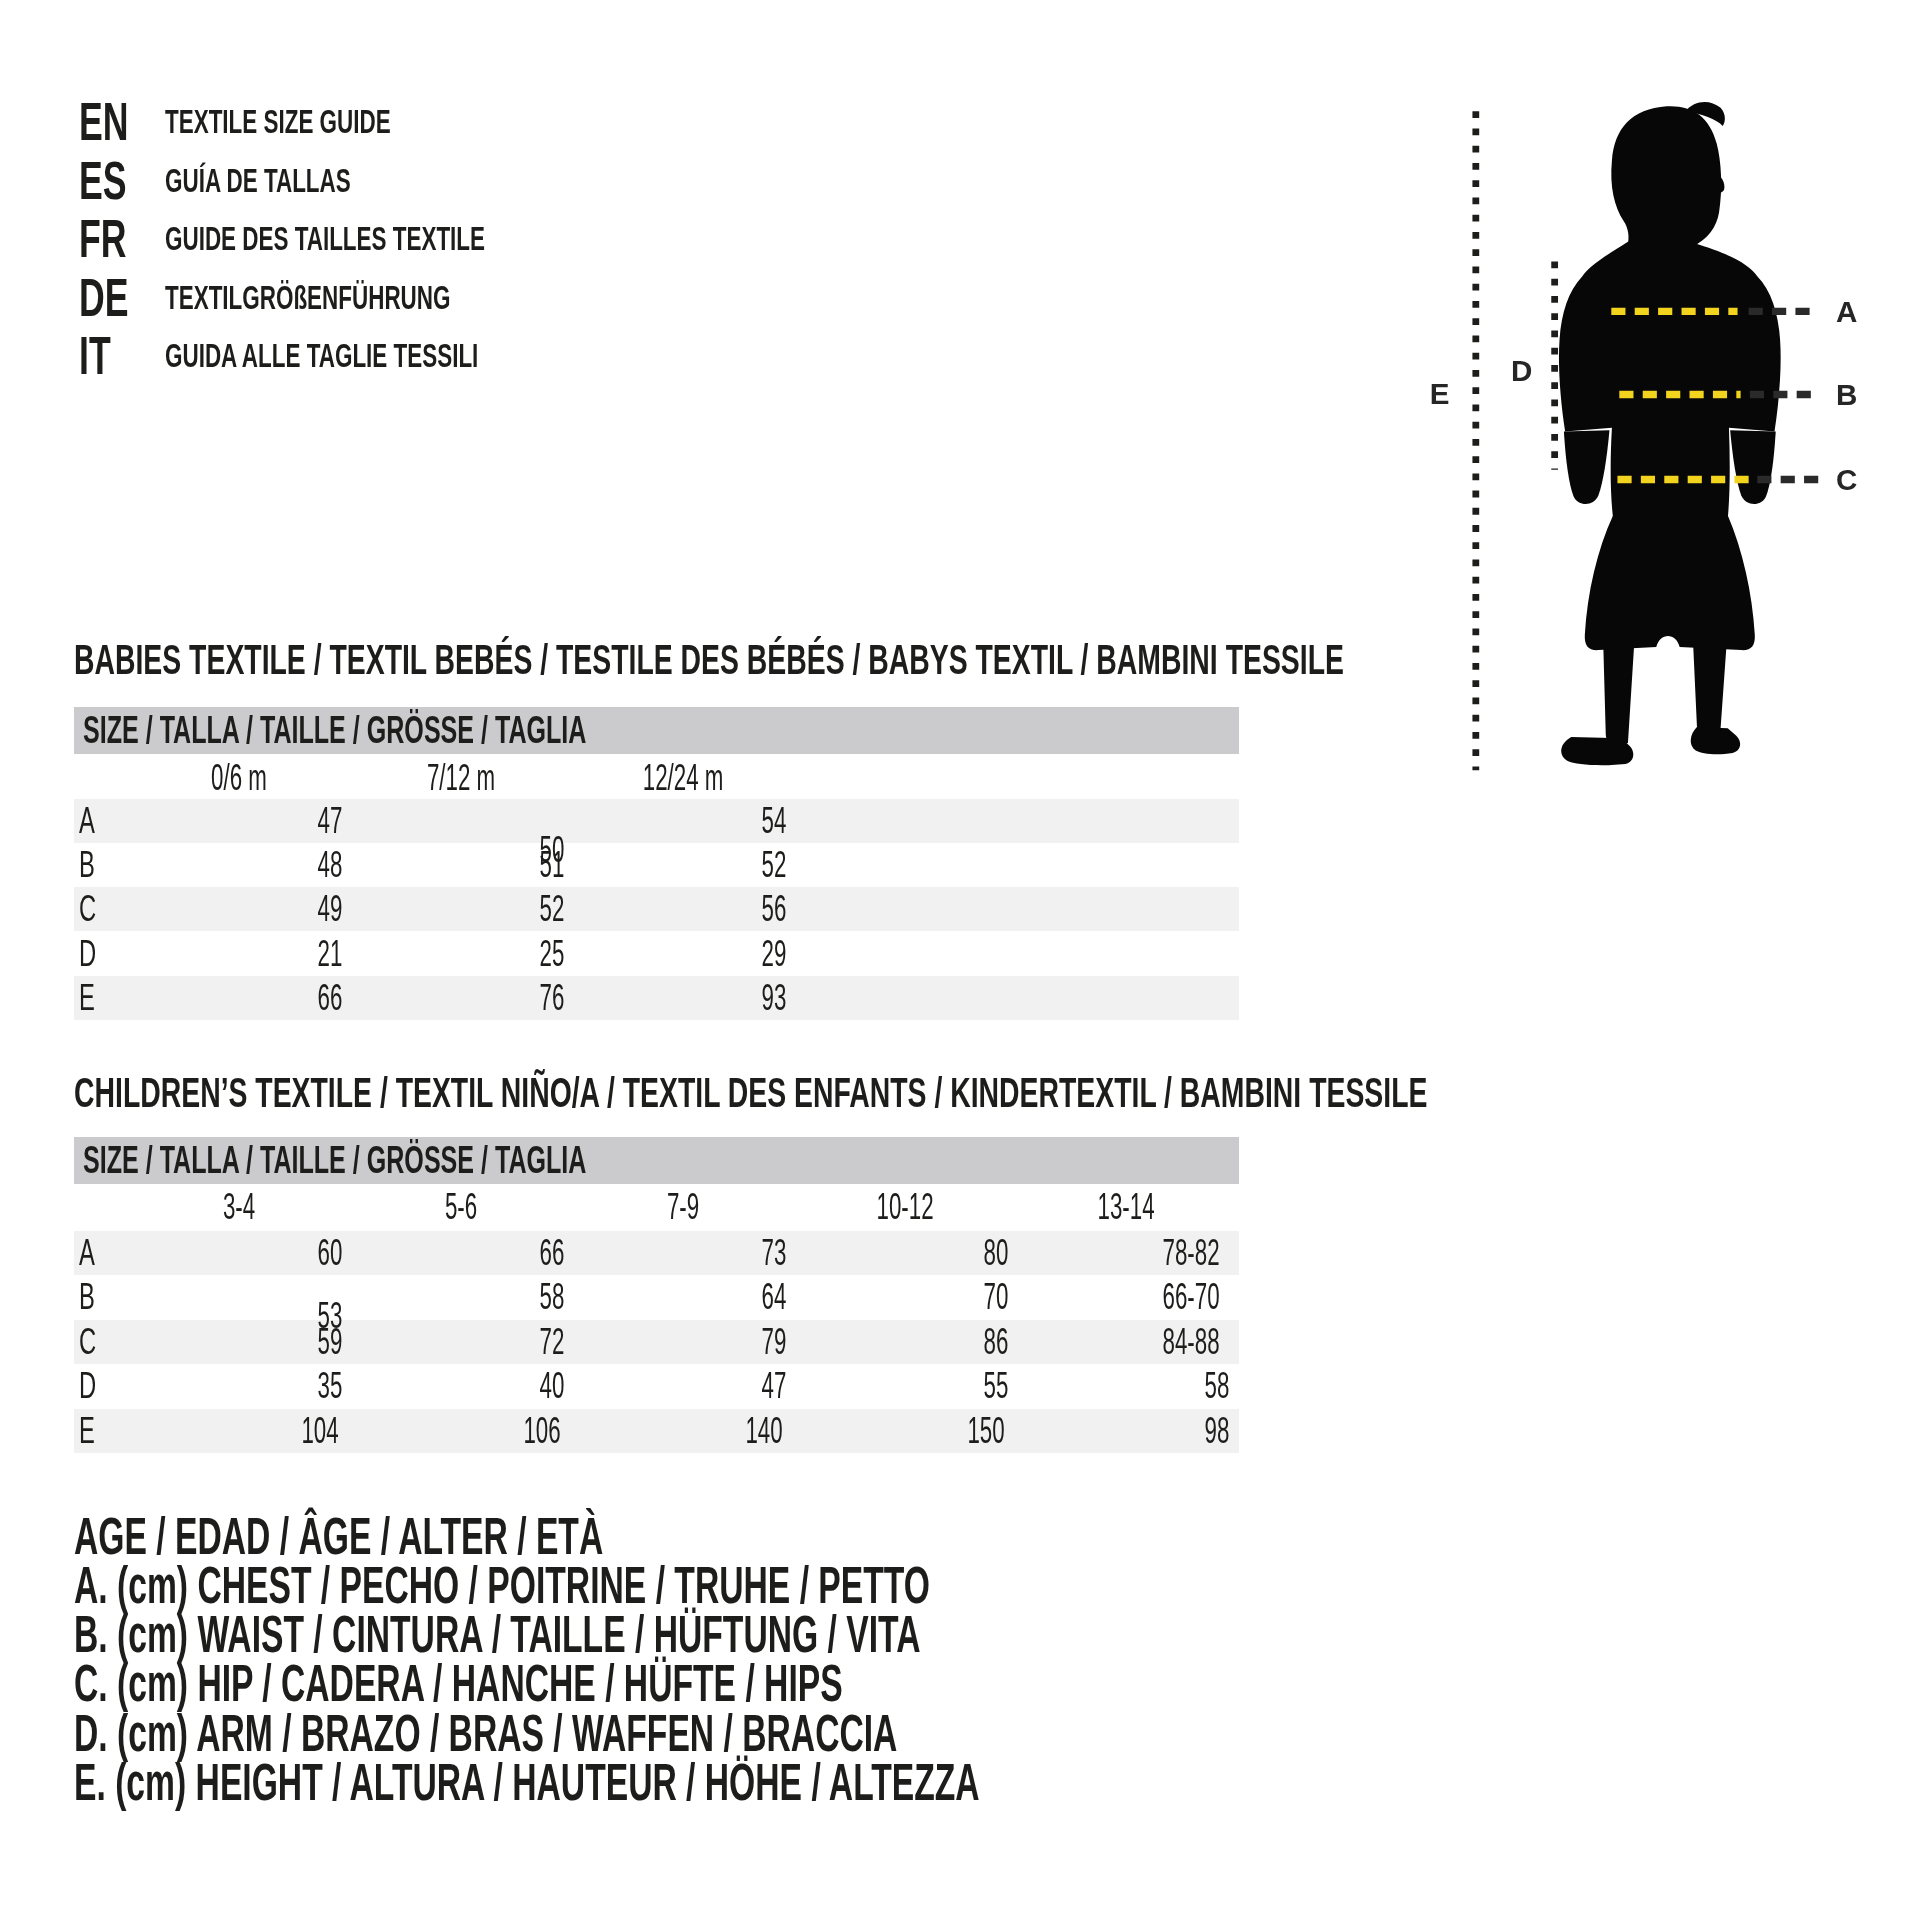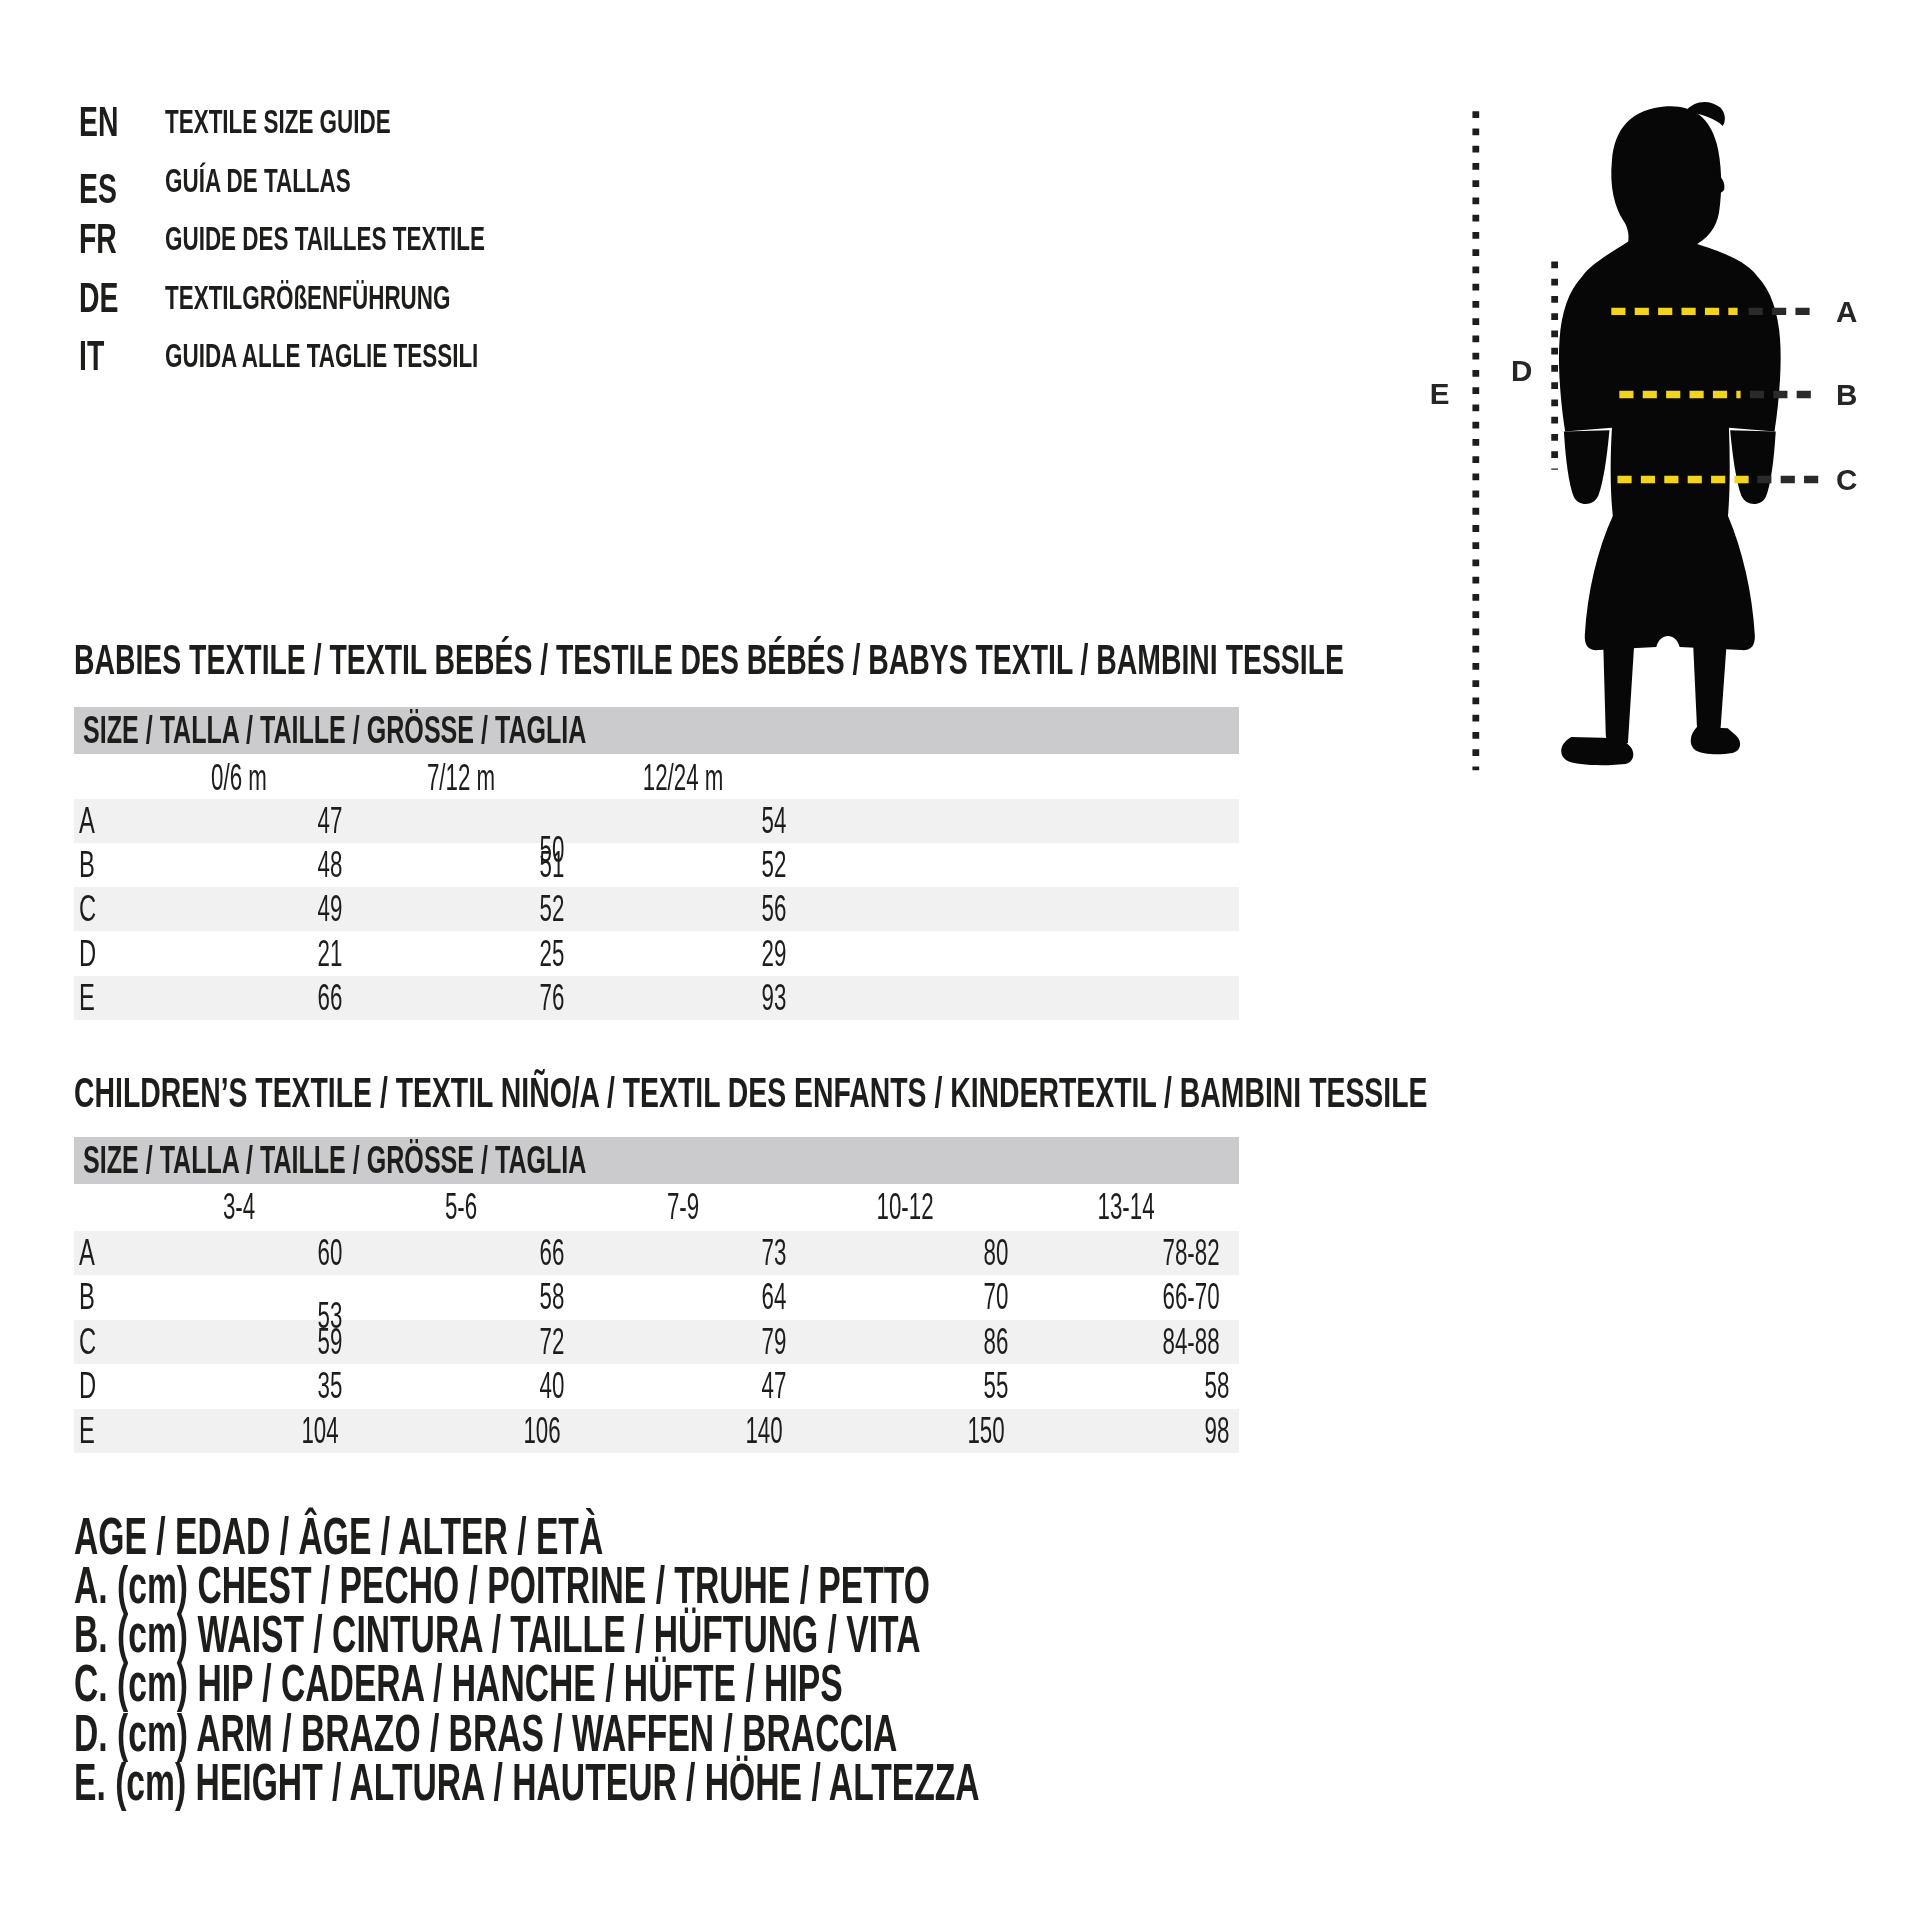--- a/index.html
+++ b/index.html
@@ -4,39 +4,39 @@
 <style>
   html,body{margin:0;padding:0;}
   body{
     width:1926px;height:1926px;position:relative;background:#ffffff;
     font-family:"Liberation Sans", sans-serif;color:#1d1d1b;overflow:hidden;
   }
   .abs{position:absolute;}
   
   .cx{display:inline-block;white-space:nowrap;transform:scaleX(.66);transform-origin:0 50%;}
   .cxc{display:inline-block;white-space:nowrap;transform:scaleX(.62);transform-origin:50% 50%;}
-  .lang-code{left:79px;font-size:43px;font-weight:700;line-height:49px;}
+  .lang-code{left:79px;font-size:54px;font-weight:700;line-height:49px;}
   .lang-title{left:165px;font-size:34px;font-weight:700;line-height:49px;}
   .section-title{left:74px;font-size:43px;font-weight:700;line-height:49px;}
   .size-bar{left:74px;width:1165px;height:47px;background:#cbcbcd;}
   .size-bar .cx{margin-left:8.6px;font-size:38px;font-weight:700;line-height:47px;}
   .col-head{height:38px;width:222px;text-align:center;font-size:36px;font-weight:400;line-height:38px;}
   .row-label{left:79px;width:55px;font-size:36px;font-weight:400;line-height:44px;text-align:left;}
   .cell{width:222px;height:44px;text-align:right;font-size:36px;font-weight:400;line-height:44px;}
   .stripe{left:74px;width:1165px;height:44px;background:#f1f1f2;}
   .legend-line{left:74px;font-size:51px;font-weight:700;line-height:44px;}
   svg text{font-family:"Liberation Sans", sans-serif;}
 </style>
 </head>
 <body>
 
 <div>
   <div class="abs lang-code" style="top:97px"><span class="cx">EN</span></div>
   <div class="abs lang-title" style="top:97px"><span class="cx">TEXTILE SIZE GUIDE</span></div>
-  <div class="abs lang-code" style="top:164px"><span class="cx">ES</span></div>
+  <div class="abs lang-code" style="top:156px"><span class="cx">ES</span></div>
   <div class="abs lang-title" style="top:156px"><span class="cx">GUÍA DE TALLAS</span></div>
   <div class="abs lang-code" style="top:214px"><span class="cx">FR</span></div>
   <div class="abs lang-title" style="top:214px"><span class="cx">GUIDE DES TAILLES TEXTILE</span></div>
   <div class="abs lang-code" style="top:273px"><span class="cx">DE</span></div>
   <div class="abs lang-title" style="top:273px"><span class="cx">TEXTILGRÖßENFÜHRUNG</span></div>
   <div class="abs lang-code" style="top:331px"><span class="cx">IT</span></div>
   <div class="abs lang-title" style="top:331px"><span class="cx">GUIDA ALLE TAGLIE TESSILI</span></div>
 </div>
 
 <svg class="abs" style="left:1405px;top:62px" width="521" height="739" viewBox="0 0 846 1200">

